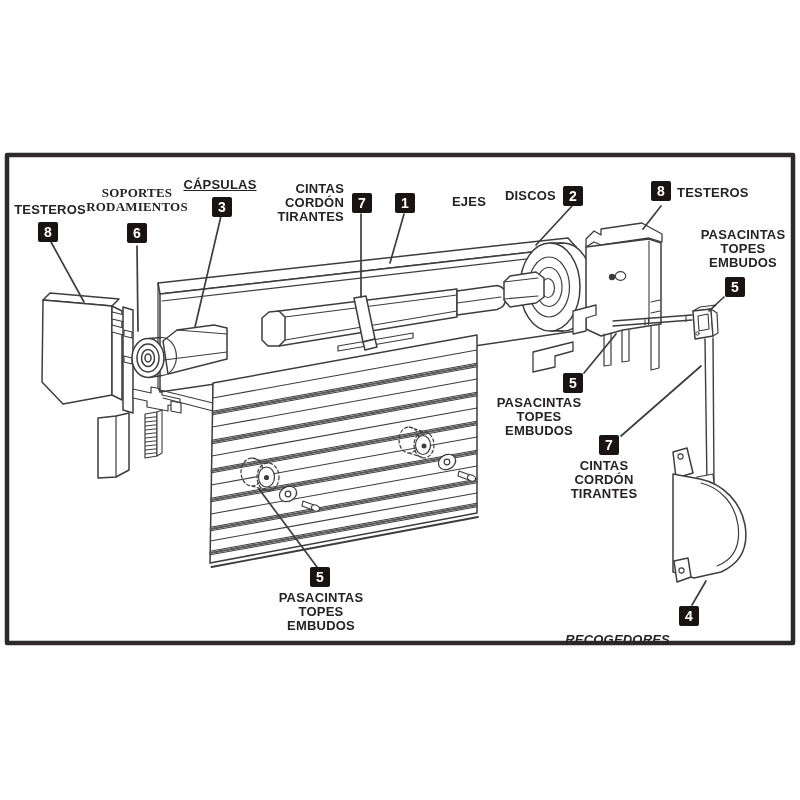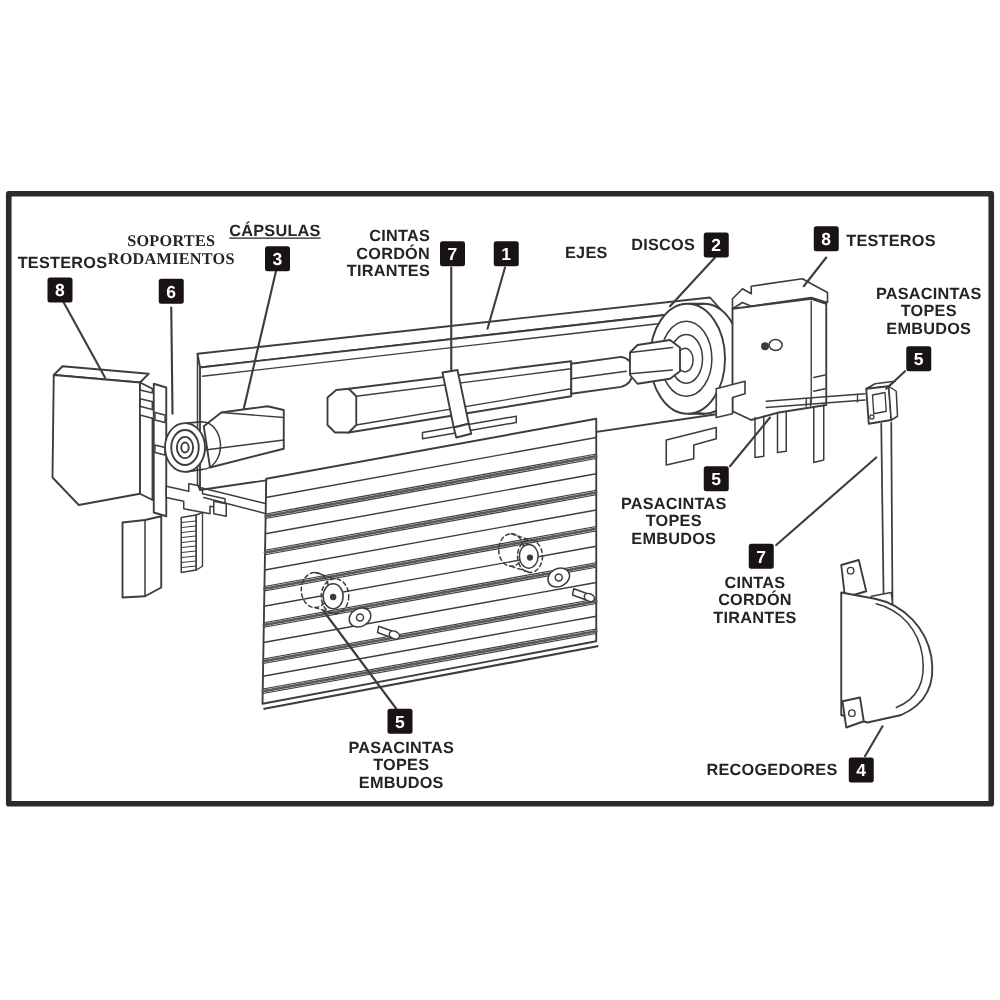--- a/index.html
+++ b/index.html
@@ -255,16 +255,16 @@
   <span class="badge" style="left:599px;top:435px;">7</span>
   <div class="label t-center" style="left:564px;top:459px;width:80px;">CINTAS
 CORDÓN
 TIRANTES</div>
 
   <span class="badge" style="left:310px;top:567px;">5</span>
   <div class="label t-center" style="left:272px;top:591px;width:98px;">PASACINTAS
 TOPES
 EMBUDOS</div>
 
-  <div class="label t-right" style="left:558px;top:609px;width:112px;">RECOGEDORES</div>
+  <div class="label t-right" style="left:558px;top:633px;width:112px;font-style:italic;">RECOGEDORES</div>
   <span class="badge" style="left:679px;top:606px;">4</span>
 
 </div>
 
 </body></html>

